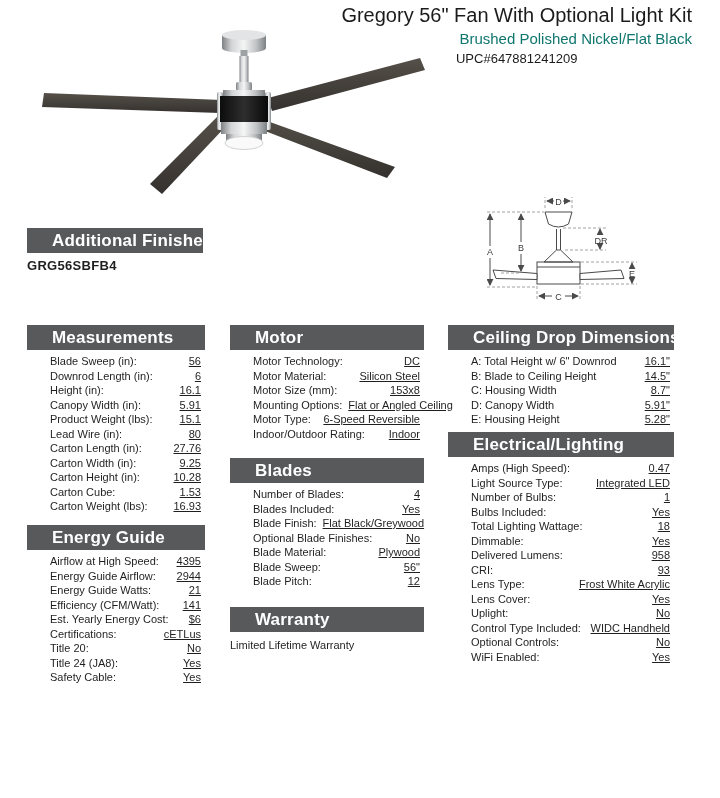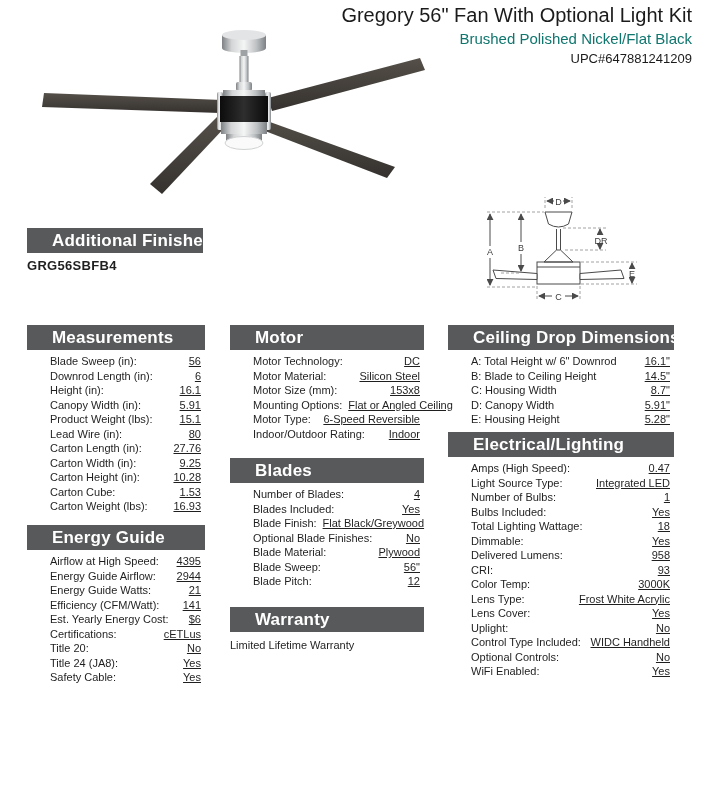--- a/index.html
+++ b/index.html
@@ -4,21 +4,21 @@
 <style>
   html,body{margin:0;padding:0;}
   body{
     width:720px;height:798px;position:relative;background:#ffffff;
     font-family:"Liberation Sans",sans-serif;color:#1f1f1f;overflow:hidden;
   }
   .abs{position:absolute;}
   .titleblock{right:28px;top:3px;text-align:right;}
   .title{font-size:20px;line-height:25px;color:#1b1b1b;}
   .subtitle{font-size:15px;line-height:21px;color:#0f766e;}
-  .upc{font-size:13px;line-height:19px;color:#1b1b1b;}
+  .upc{font-size:13px;line-height:19px;color:#1b1b1b;text-align:center;}
   .sec-header{
     background:#58595b;color:#ffffff;font-weight:bold;font-size:17px;
     line-height:25px;height:25px;padding-left:25px;letter-spacing:.2px;
     white-space:nowrap;overflow:hidden;
   }
   .rows{padding-top:4px;}
   .row{display:flex;justify-content:space-between;font-size:11px;line-height:14.5px;padding-right:4px;}
   .lbl{white-space:nowrap;padding-left:23px;}
   .val{white-space:nowrap;text-align:right;padding-left:6px;text-decoration:underline;}
   .sku{font-size:13px;font-weight:bold;letter-spacing:.3px;}
@@ -367,24 +367,20 @@
       </div>
       <div class="row">
         <span class="lbl">Delivered Lumens:</span>
         <span class="val">958</span>
       </div>
       <div class="row">
         <span class="lbl">CRI:</span>
         <span class="val">93</span>
       </div>
       <div class="row">
-        <span class="lbl">Color Temp:</span>
-        <span class="val">3000K</span>
-      </div>
-      <div class="row">
         <span class="lbl">Lens Type:</span>
         <span class="val">Frost White Acrylic</span>
       </div>
       <div class="row">
         <span class="lbl">Lens Cover:</span>
         <span class="val">Yes</span>
       </div>
       <div class="row">
         <span class="lbl">Uplight:</span>
         <span class="val">No</span>

